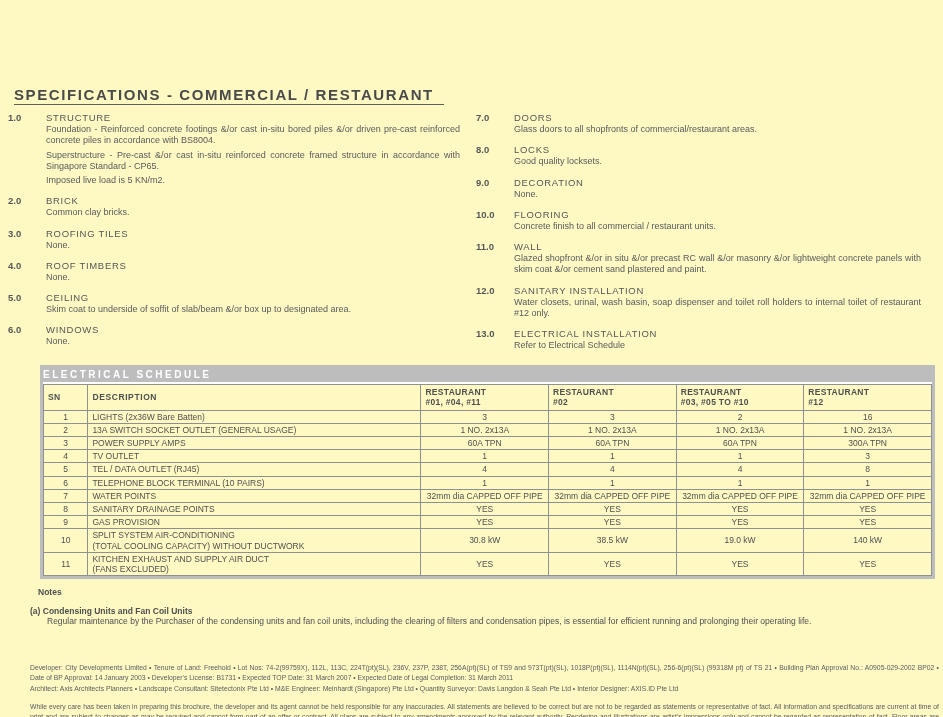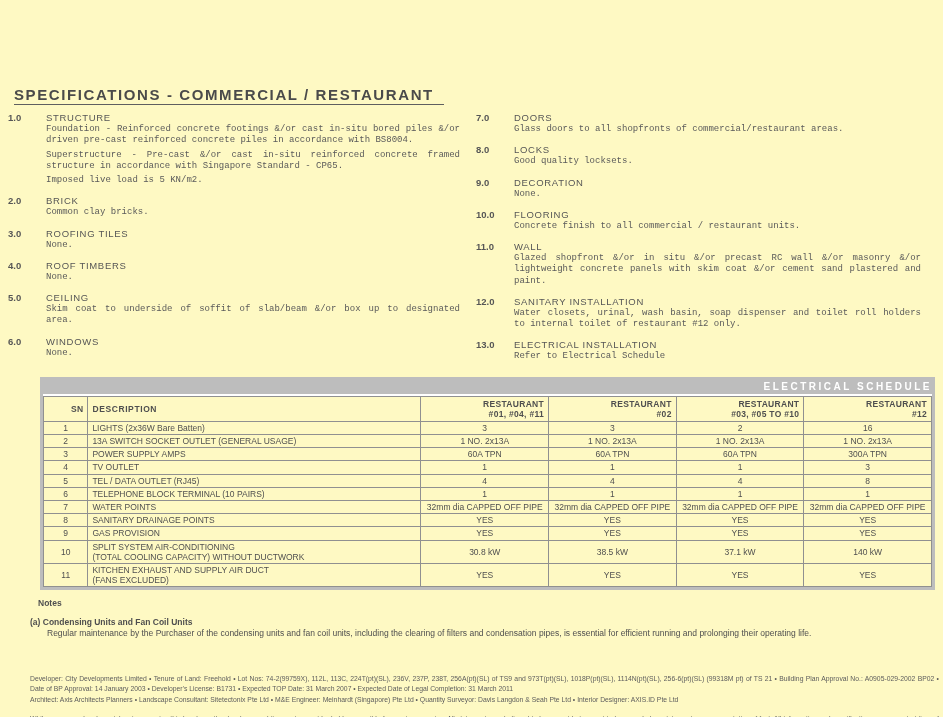--- a/index.html
+++ b/index.html
@@ -13,33 +13,33 @@
     margin:0 0 1px 14px;
   }
   .title-rule{border-bottom:1.5px solid #5f5f5f;width:430px;margin:0 0 7px 14px;}
   .spec-columns{display:flex;margin-left:8px;align-items:flex-start;}
   .spec-col-left{width:468px;flex:0 0 auto;}
   .spec-col-right{flex:1;padding-right:6px;}
   .spec-item{display:flex;margin-bottom:6px;}
   .spec-num{width:38px;flex:0 0 auto;font-size:9.5px;font-weight:bold;color:#565656;}
   .spec-body{flex:1;padding-right:16px;}
   .spec-heading{font-size:9.5px;font-weight:normal;letter-spacing:0.7px;color:#565656;margin-bottom:1px;}
-  .spec-para{font-size:9px;line-height:1.25;margin:0 0 3px;text-align:justify;color:#5a5a5a;font-family:Liberation Mono, monospace;}
+  .spec-para{font-size:9px;line-height:1.25;margin:0 0 3px;text-align:justify;color:#5a5a5a;}
 
   .schedule{margin:5px 8px 0 40px;border:3px solid #bdbdbd;}
   .schedule-title{
-    background:#bdbdbd;color:#ffffff;font-weight:bold;text-align:right;
+    background:#bdbdbd;color:#ffffff;font-weight:bold;text-align:left;
     font-size:10px;letter-spacing:2.5px;padding:1px 0 2px;border-bottom:2px solid #ffffff;
   }
   table.schedule-table{width:100%;border-collapse:collapse;table-layout:fixed;}
   .schedule-table th,.schedule-table td{
     border:1px solid #909090;font-size:8.5px;color:#4f4f4f;
     padding:1px 4px;vertical-align:middle;line-height:1.2;
   }
-  .schedule-table th{font-weight:bold;text-align:right;padding:2px 4px;letter-spacing:0.3px;}
+  .schedule-table th{font-weight:bold;text-align:left;padding:2px 4px;letter-spacing:0.3px;}
   .schedule-table th.desc-h{text-align:left;letter-spacing:0.6px;}
   .schedule-table td.sn{text-align:center;}
   .schedule-table td.desc{text-align:left;white-space:pre-line;}
   .schedule-table td.val{text-align:center;}
   .rest-h-line{display:block;}
 
   .notes{margin:5px 10px 0 30px;font-size:8.5px;color:#4f4f4f;line-height:1.25;}
   .notes-heading{font-weight:bold;margin:8px;}
   .note-title-line{font-weight:bold;margin:0;}
   .note-body{margin:0 0 0 17px;text-align:justify;}
@@ -261,21 +261,21 @@
             <td class="val">YES</td>
             <td class="val">YES</td>
             <td class="val">YES</td>
           </tr>
           <tr>
             <td class="sn">10</td>
             <td class="desc">SPLIT SYSTEM AIR-CONDITIONING
 (TOTAL COOLING CAPACITY) WITHOUT DUCTWORK</td>
             <td class="val">30.8 kW</td>
             <td class="val">38.5 kW</td>
-            <td class="val">37.1 kW</td>
+            <td class="val">19.0 kW</td>
             <td class="val">140 kW</td>
           </tr>
           <tr>
             <td class="sn">11</td>
             <td class="desc">KITCHEN EXHAUST AND SUPPLY AIR DUCT
 (FANS EXCLUDED)</td>
             <td class="val">YES</td>
             <td class="val">YES</td>
             <td class="val">YES</td>
             <td class="val">YES</td>

